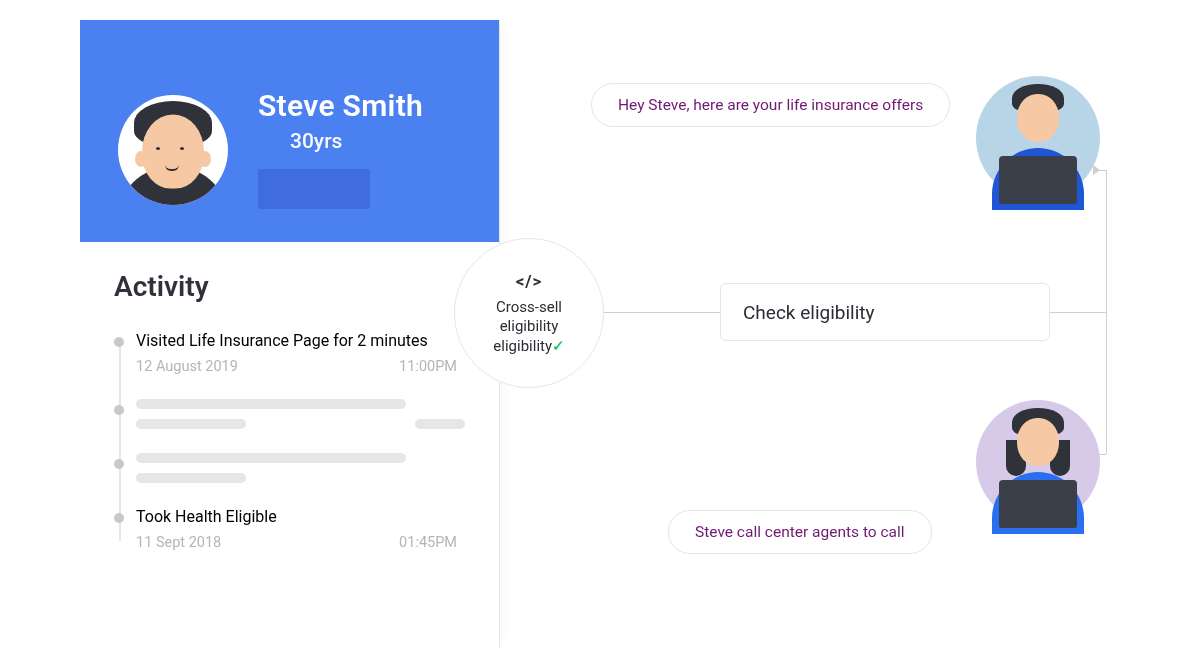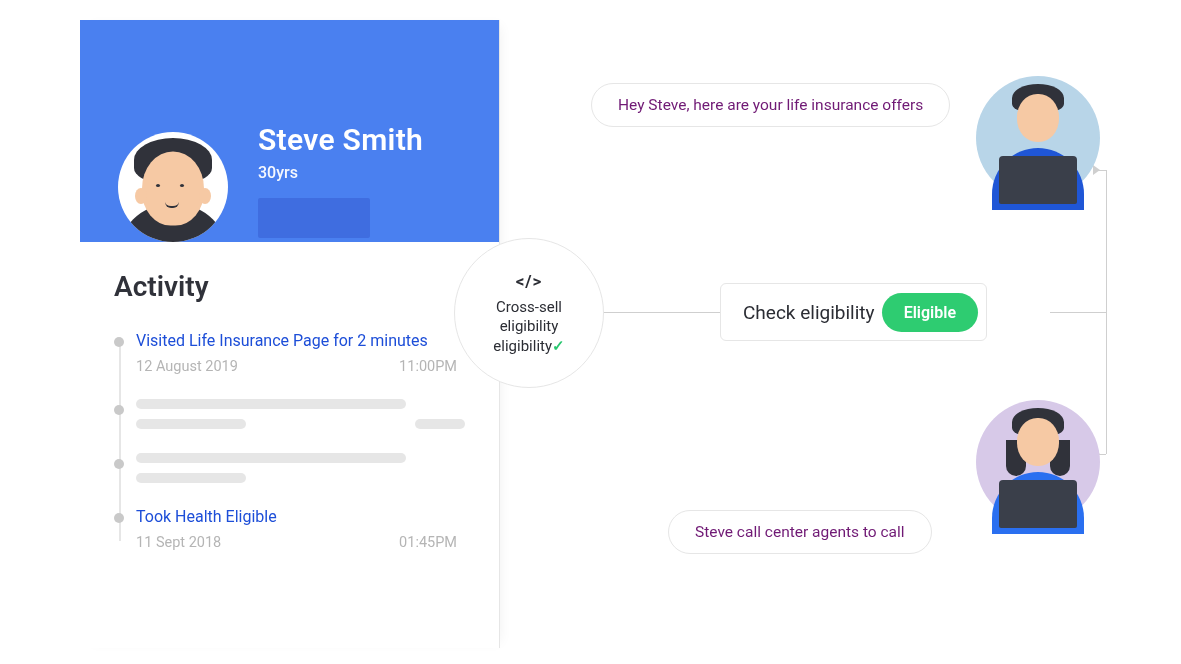--- a/index.html
+++ b/index.html
@@ -21,21 +21,21 @@
     background: #fff;
     border-right: 1px solid #e6e6e6;
     box-shadow: 6px 0 12px -6px rgba(0,0,0,.06);
     overflow: hidden;
   }
   .profile-header {
     background: #4a80f0;
     height: 222px;
     padding: 38px 0 0 38px;
     display: flex;
-    align-items: flex-end;
+    align-items: center;
   }
   .avatar {
     width: 110px;
     height: 110px;
     border-radius: 50%;
     background: #fff;
     position: relative;
     overflow: hidden;
     flex-shrink: 0;
   }
@@ -92,24 +92,25 @@
   .profile-info {
     margin-left: 30px;
     color: #fff;
   }
   .profile-name {
     font-size: 30px;
     font-weight: 600;
     letter-spacing: .3px;
   }
   .profile-age {
-    font-size: 16px;
+    font-size: 21px;
     font-weight: 500;
     margin-top: 6px;
     opacity: .95;
+    margin-left: 32px;
   }
   .profile-chip {
     display: inline-block;
     margin-top: 16px;
     width: 112px;
     height: 40px;
     background: #3f6de0;
     border-radius: 2px;
   }
 
@@ -137,21 +138,21 @@
   .entry::before {
     content:"";
     position:absolute;
     left:-22px; top:6px;
     width:10px; height:10px;
     background:#c9c9c9;
     border-radius:50%;
   }
   .entry-title {
     font-size: 16px;
-    color:#1d4ed8;
+    color:#000000;
   }
   .entry-sub {
     display:flex;
     justify-content:space-between;
     font-size:14.5px;
     color:#b5b5b5;
     margin-top:8px;
     max-width:350px;
   }
   .entry-sub .time { margin-right: 8px; }
@@ -176,21 +177,21 @@
   .code-icon {
     margin-bottom:6px;
     font-weight:700; font-size:17px; letter-spacing:1px;
   }
   .check-icon { color:#28c66f; font-weight:700; font-size:15px; }
 
   
   .eligibility-box {
     position:absolute;
     left:720px; top:283px;
-    width:267px; height:58px;
+    width:330px; height:58px;
     background:#fff;
     border:1px solid #e6e6e6;
     border-radius:6px;
     display:flex; align-items:center;
     padding:0 8px 0 22px;
     font-size:19px; color:#2b2d34;
     z-index:3;
   }
   .eligible-pill {
     margin-left:auto;
@@ -356,21 +357,20 @@
   <div class="code-icon">&lt;/&gt;</div>
   <div>Cross-sell</div>
   <div>eligibility</div>
   <div>
     <span>eligibility</span><span class="check-icon">✓</span>
   </div>
 </div>
 
 <div class="eligibility-box">
   <span>Check eligibility</span>
-  <span class="eligible-pill">Eligible</span>
 </div>
 
 <div class="bubble top">Hey Steve, here are your life insurance offers</div>
 <div class="bubble bottom">Steve call center agents to call</div>
 
 <div class="agent top">
   <div class="hair-top"></div>
   <div class="head"></div>
   <div class="body"></div>
   <div class="laptop"></div>

